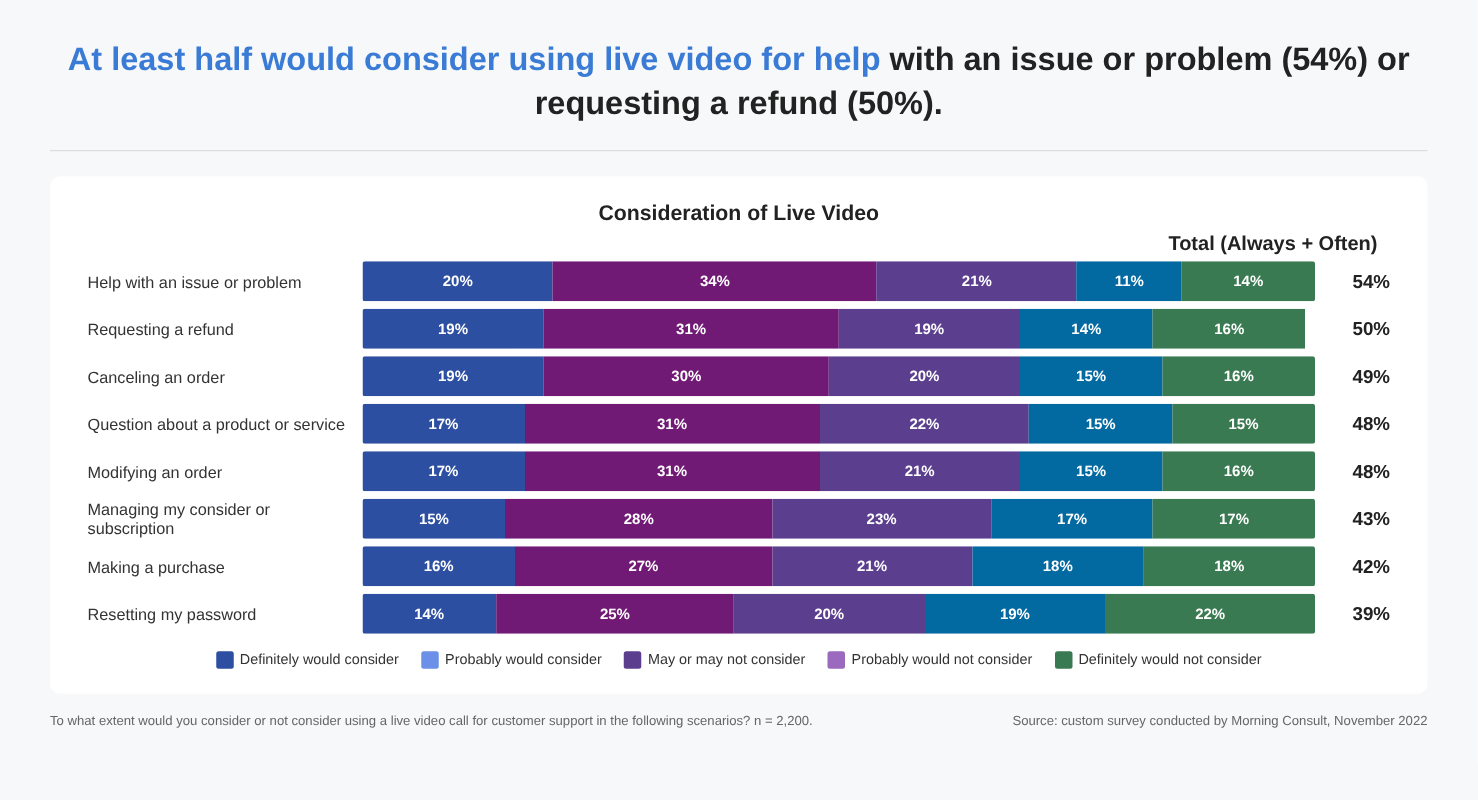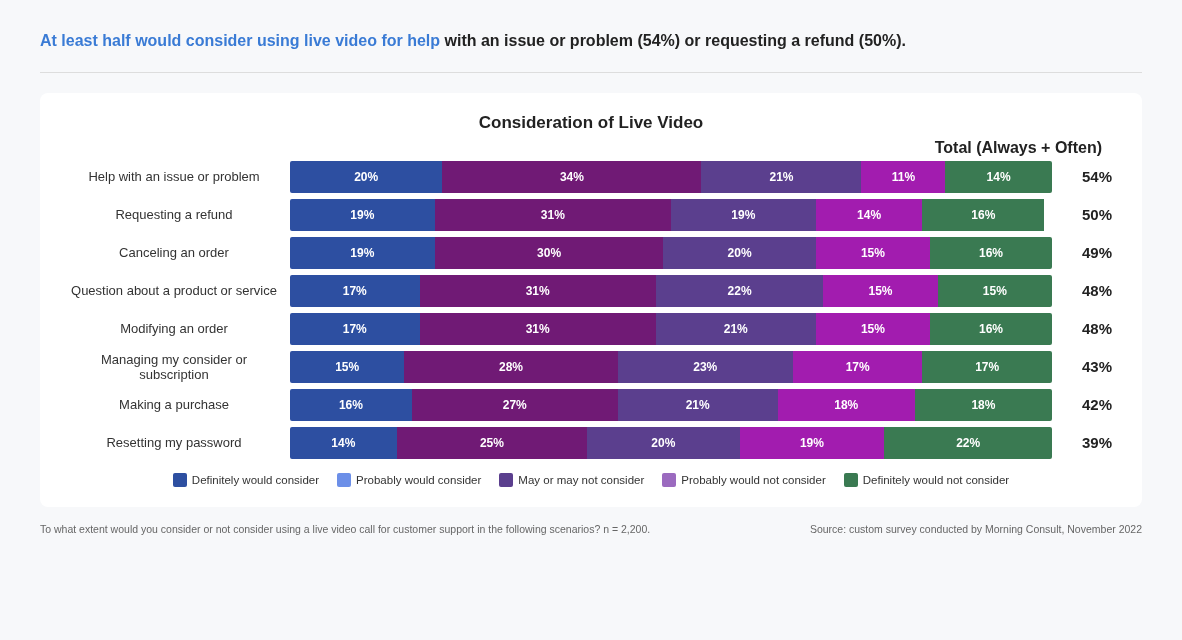--- a/index.html
+++ b/index.html
@@ -7,24 +7,25 @@
       font-family: 'Arial', sans-serif;
       background: #f7f8fa;
       width: 1182px;
       min-height: 640px;
       padding: 30px 40px 20px 40px;
     }
     .title-section {
       margin-bottom: 20px;
     }
     .title-section h1 {
-      font-size: 16px;
+      font-size: 26px;
       font-weight: 700;
       line-height: 1.35;
       color: #222;
+      text-align: center;
     }
     .title-highlight {
       color: #3a7bd5;
     }
     .divider {
       border: none;
       border-top: 1px solid #ddd;
       margin: 10px 0 20px 0;
     }
     .chart-container {
@@ -48,21 +49,21 @@
       margin-bottom: 4px;
     }
     .bar-row {
       display: flex;
       align-items: center;
       margin-bottom: 6px;
     }
     .row-label {
       width: 220px;
       min-width: 220px;
-      text-align: center;
+      text-align: left;
       font-size: 13px;
       color: #333;
       padding-right: 12px;
     }
     .bar-track {
       flex: 1;
       display: flex;
       height: 32px;
       border-radius: 2px;
       overflow: hidden;
@@ -109,21 +110,21 @@
     .footer {
       display: flex;
       justify-content: space-between;
       margin-top: 16px;
       font-size: 10.5px;
       color: #666;
     }
     .col1 { background: #2d4fa1; }
     .col2 { background: #701a75; }
     .col3 { background: #5b3f8e; }
-    .col4 { background: #a21caf; }
+    .col4 { background: #0369a1; }
     .col5 { background: #3a7a52; }
   </style>
 </head>
 <body>
 
 <div class="title-section">
   <h1>
     <span class="title-highlight">At least half would consider using live video for help</span><span> with an issue or problem (54%) or requesting a refund (50%).</span>
   </h1>
 </div>

